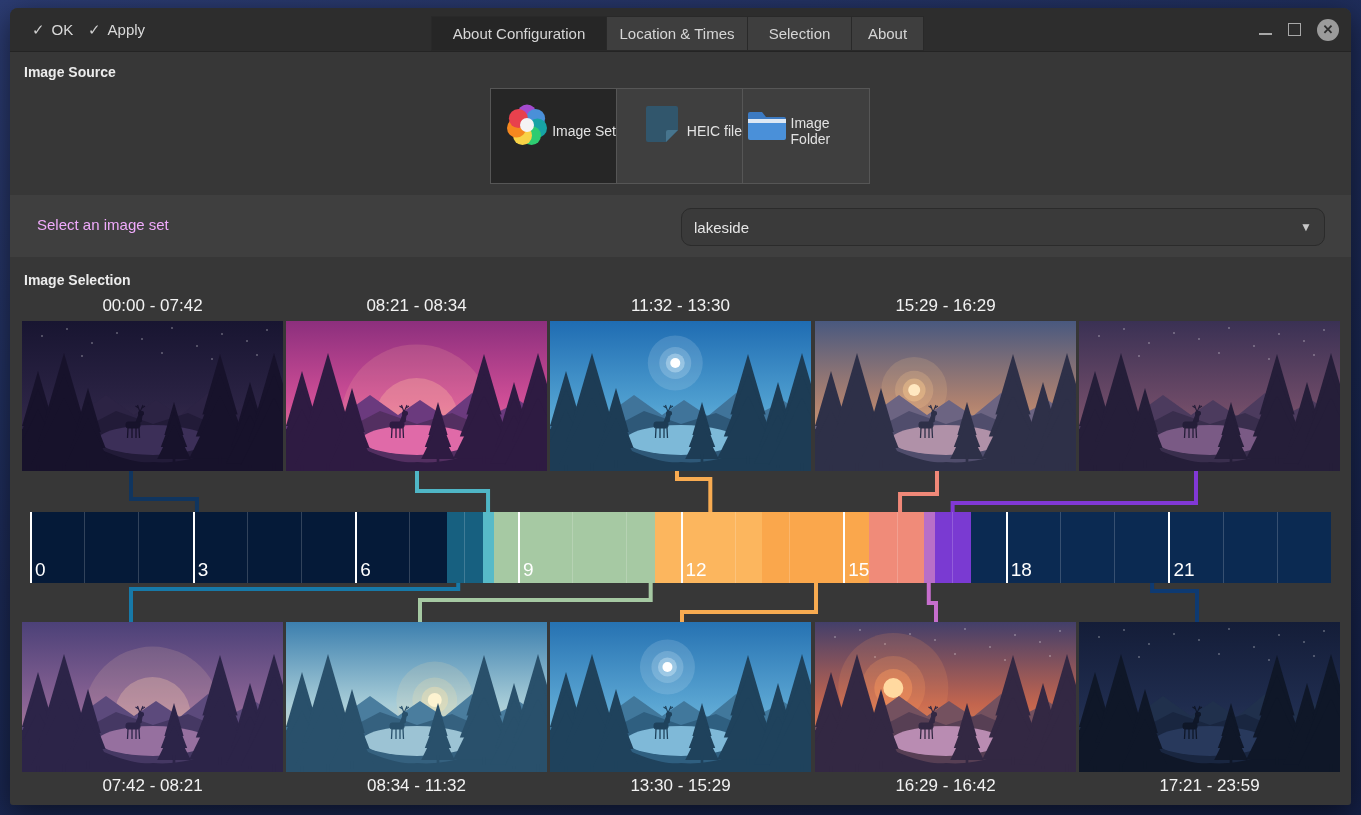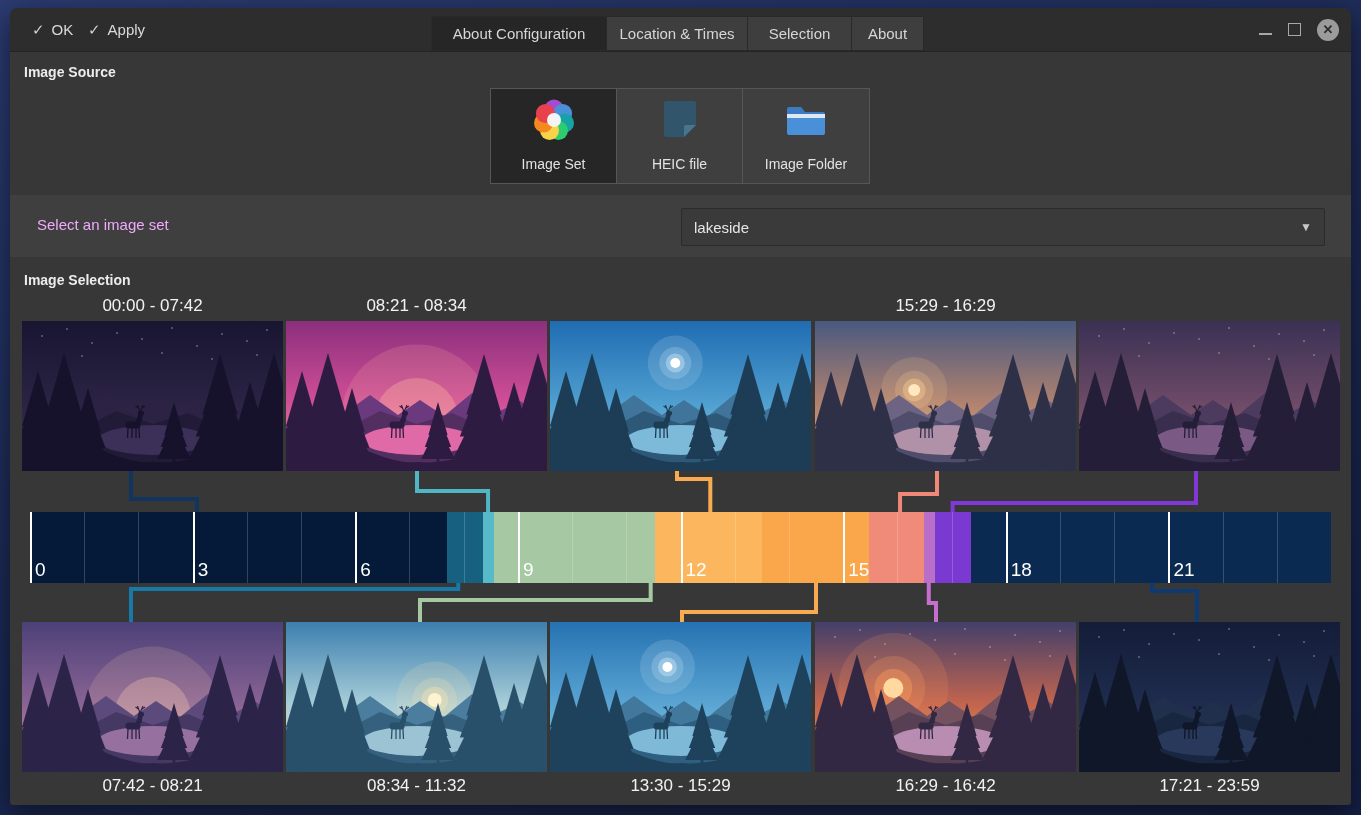--- a/index.html
+++ b/index.html
@@ -23,28 +23,28 @@
   .tab:first-child{border-left:1px solid #292929}
   .tab.active{background:#262626}
   .winctl{position:absolute;top:0;right:12px;height:43px;display:flex;align-items:center;gap:16px}
   .min{width:13px;height:2px;background:#a8a8a8;margin-top:8px}
   .max{width:11px;height:11px;border:1.5px solid #a8a8a8}
   .close{width:22px;height:22px;border-radius:50%;background:#9b9b9b;color:#2d2d2d;display:flex;align-items:center;justify-content:center;font-size:13px;font-weight:bold}
   
   .section-h{position:absolute;color:#ececec;font-weight:bold;font-size:14px}
   
   .srcgrp{position:absolute;left:480px;top:80px;display:flex;border:1px solid #565656}
-  .srcbtn{width:126px;height:94px;background:#3f3f3f;border-right:1px solid #565656;display:flex;flex-direction:column;align-items:center;justify-content:flex-end;padding-bottom:11px;color:#e2e2e2;font-size:14px;box-sizing:border-box}
+  .srcbtn{width:126px;height:94px;background:#3f3f3f;border-right:1px solid #565656;display:flex;align-items:center;justify-content:flex-end;padding-bottom:11px;color:#e2e2e2;font-size:14px;box-sizing:border-box}
   .srcbtn:last-child{border-right:none}
   .srcbtn.selected{background:#262626}
   .srcicon{width:50px;height:50px;margin-bottom:11px;display:flex;align-items:center;justify-content:center}
   
   .band{position:absolute;left:0;top:187px;width:100%;height:62px;background:#3f3f3f}
   .sel-label{position:absolute;left:27px;top:208px;font-size:15px;color:#f0abfc}
-  .combo{position:absolute;left:671px;top:200px;width:644px;height:38px;background:#3a3a3a;border:1px solid #2b2b2b;border-radius:2px;box-sizing:border-box;display:flex;align-items:center;padding:0 12px;color:#e6e6e6;font-size:15px}
+  .combo{position:absolute;left:671px;top:200px;width:644px;height:38px;background:#3a3a3a;border:1px solid #2b2b2b;border-radius:10px;box-sizing:border-box;display:flex;align-items:center;padding:0 12px;color:#e6e6e6;font-size:15px}
   .combo .caret{margin-left:auto;color:#c8c8c8;font-size:12px}
   
   .timelabel{position:absolute;width:261px;text-align:center;font-size:17px;color:#f2f2f2}
   .thumb{position:absolute;width:261px;height:150px;overflow:hidden;background:#111}
   .thumb svg{display:block}
   
   #timeline{position:absolute;left:20px;top:504px;width:1301px;height:71px}
   .tseg{position:absolute;top:0;height:100%}
   .tgrid{position:absolute;top:0;height:100%;width:1px;background:rgba(255,255,255,0.18)}
   .tmark{position:absolute;top:0;height:100%;width:2px;background:#ffffff}
@@ -123,20 +123,21 @@
   <div class="sel-label">Select an image set</div>
   <div class="combo">
     <span>lakeside</span>
     <span class="caret">▼</span>
   </div>
 
   <div class="section-h" style="left:14px;top:264px">Image Selection</div>
 
   <div class="timelabel" style="left:12px;top:288px">00:00 - 07:42</div>
   <div class="timelabel" style="left:276px;top:288px">08:21 - 08:34</div>
+  <div class="timelabel" style="left:540px;top:288px">11:32 - 13:30</div>
   <div class="timelabel" style="left:805px;top:288px">15:29 - 16:29</div>
 
   <div class="thumb" style="left:12px;top:313px">
       <svg width="261" height="150" viewBox="0 0 261 150" preserveAspectRatio="none">
         <defs>
           <linearGradient id="sk0" x1="0" y1="0" x2="0" y2="1">
       <stop offset="0" stop-color="#181531"></stop>
             <stop offset="0.55" stop-color="#2b2344"></stop>
       <stop offset="1" stop-color="#463353"></stop>
           </linearGradient>

